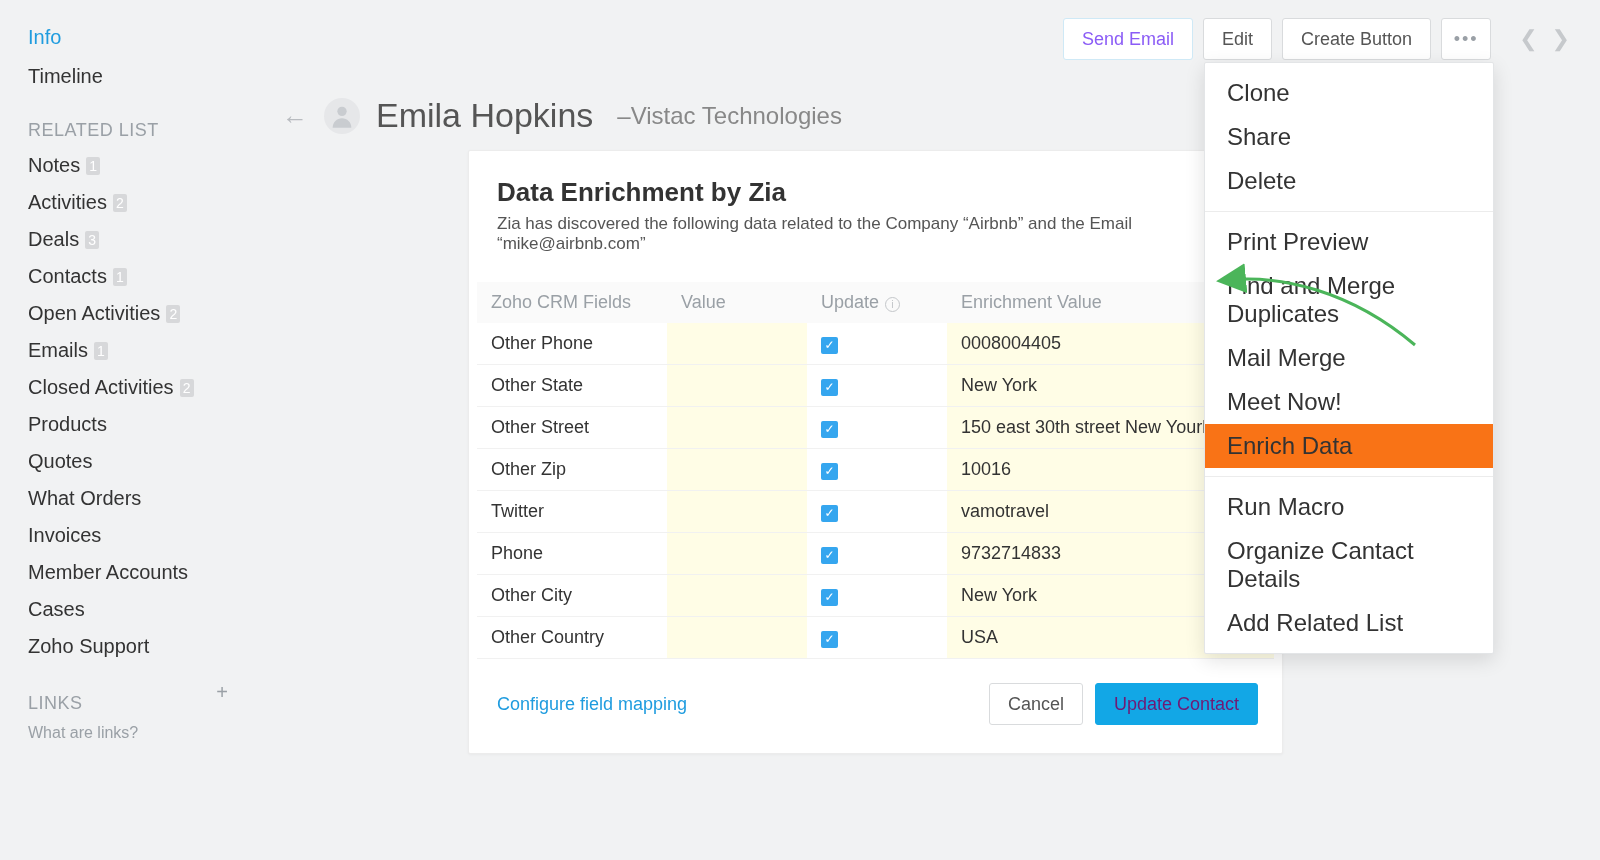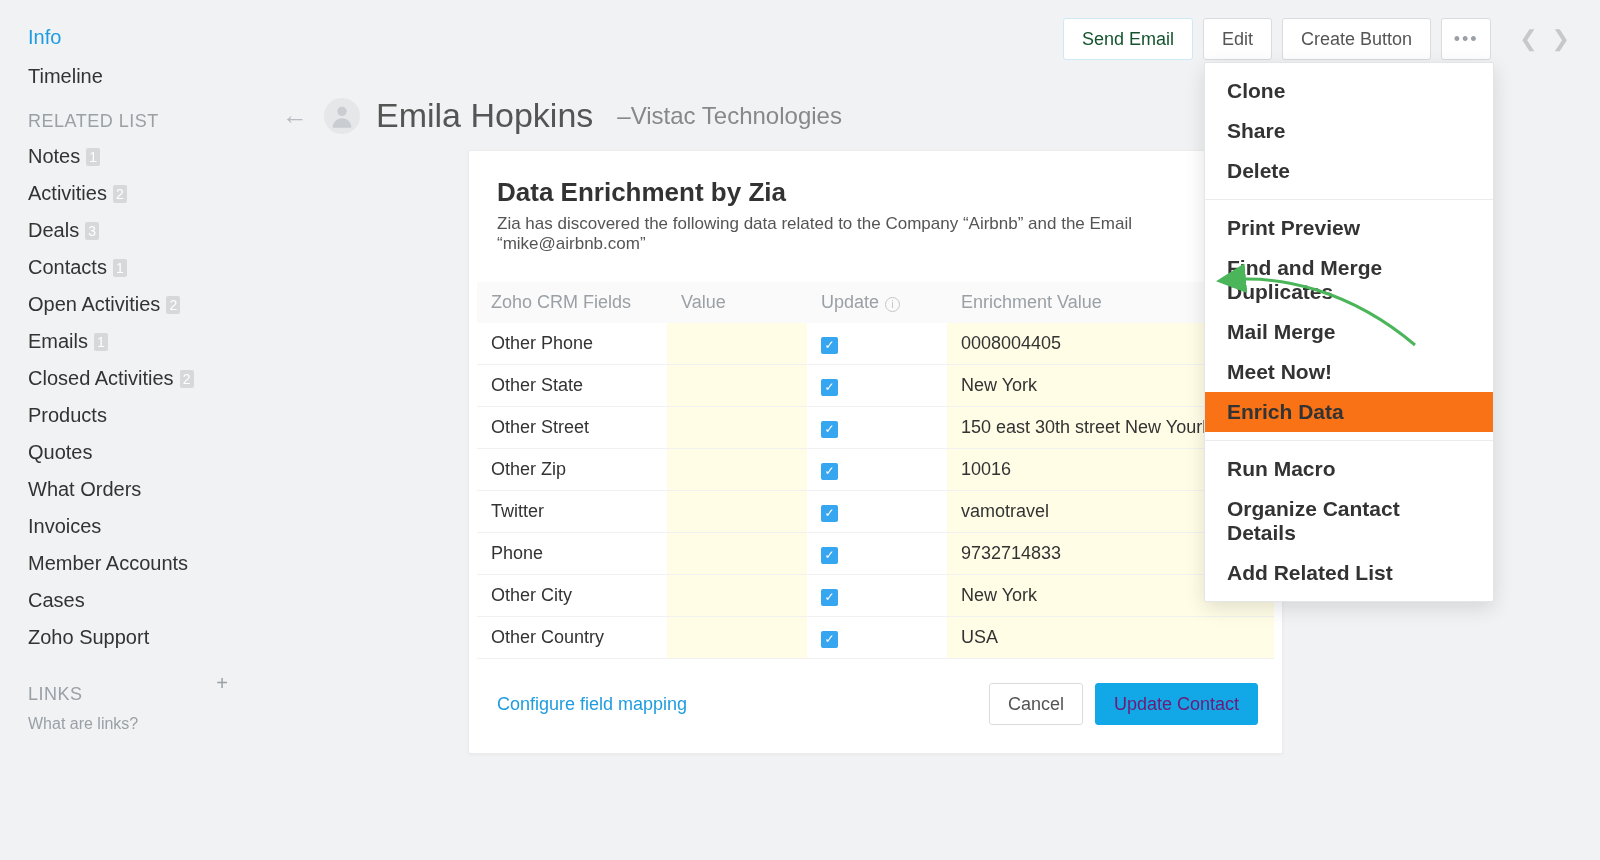--- a/index.html
+++ b/index.html
@@ -27,21 +27,21 @@
     cursor: pointer;
     font-weight: 400;
     color: #333;
   }
   .side-tab.active { color: #1f9cdf; font-weight: 500; }
   .side-heading {
     font-size: 18px;
     color: #9aa0a6;
     letter-spacing: .5px;
     font-weight: 500;
-    margin-top: 15px;
+    margin-top: 24px;
     margin-bottom: 6px;
   }
   .side-item {
     font-size: 20px;
     padding: 7px 0;
     color: #333;
     cursor: pointer;
     display: flex;
     align-items: center;
     gap: 6px;
@@ -68,21 +68,21 @@
   
   .topbar {
     position: absolute; top: 18px; right: 30px;
     display: flex; gap: 10px; align-items: center;
   }
   .btn {
     height: 42px; padding: 0 18px; background: #fff; border: 1px solid #d9dbdd;
     border-radius: 3px; font-size: 18px; color: #555; cursor: pointer;
     display: inline-flex; align-items: center;
   }
-  .btn-link { color: #14532d; border-color: #cfe9f6; }
+  .btn-link { color: #8b5cf6; border-color: #cfe9f6; }
   .btn-more { width: 50px; justify-content: center; color: #9aa0a6; letter-spacing: 2px; }
   .nav-chevs { display: flex; gap: 14px; margin-left: 18px; color: #c6c9cc; }
   .chev { font-size: 22px; cursor: pointer; }
 
   
   .titlebar {
     position: absolute; top: 96px; left: 32px;
     display: flex; align-items: center; gap: 16px;
   }
   .back-arrow { font-size: 26px; color: #b9bcc0; cursor: pointer; }
@@ -137,21 +137,21 @@
   .btn-primary { background: #12a7e6; color: #701a75; border-color: #12a7e6; font-weight: 500; }
 
   
   .menu {
     position: absolute; top: 62px; right: 106px; width: 290px;
     background: #fff; border: 1px solid #e3e5e7; border-radius: 2px;
     box-shadow: 0 6px 20px rgba(0,0,0,.12);
     padding: 8px 0; z-index: 20;
   }
   .menu-item {
-    padding: 8px 22px; font-size: 21px; color: #333; cursor: pointer; font-weight: bold;
+    padding: 8px 22px; font-size: 24px; color: #333; cursor: pointer;
   }
   .menu-item.highlight { background: #f97316; }
   .menu-sep { height: 1px; background: #ececec; margin: 8px 0; }
 
   
   .arrow-svg { position: absolute; top: 240px; left: 960px; pointer-events: none; z-index: 30; }
 </style>
 </head>
 <body>
 

